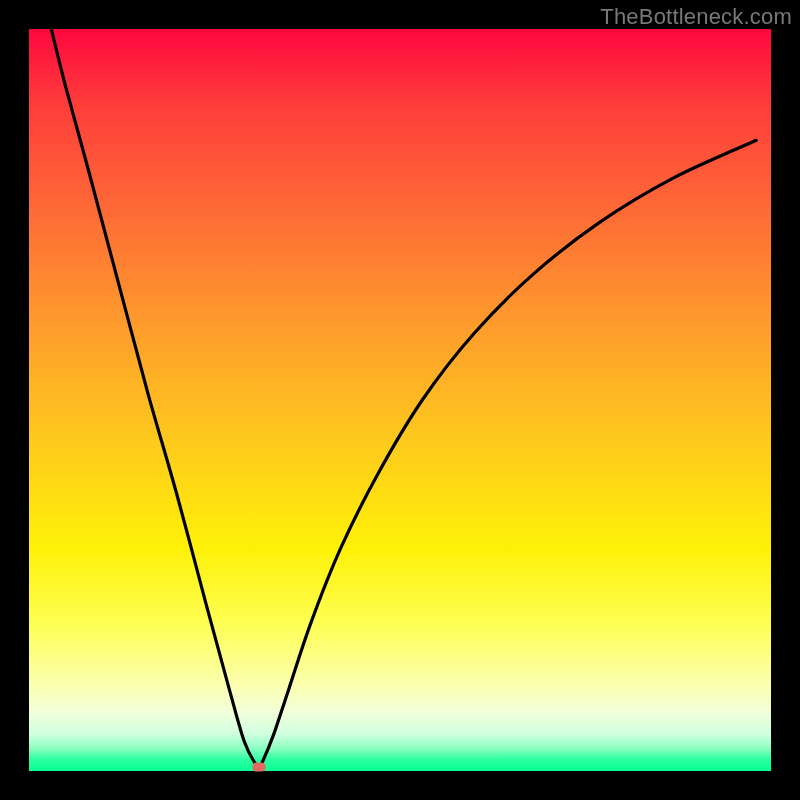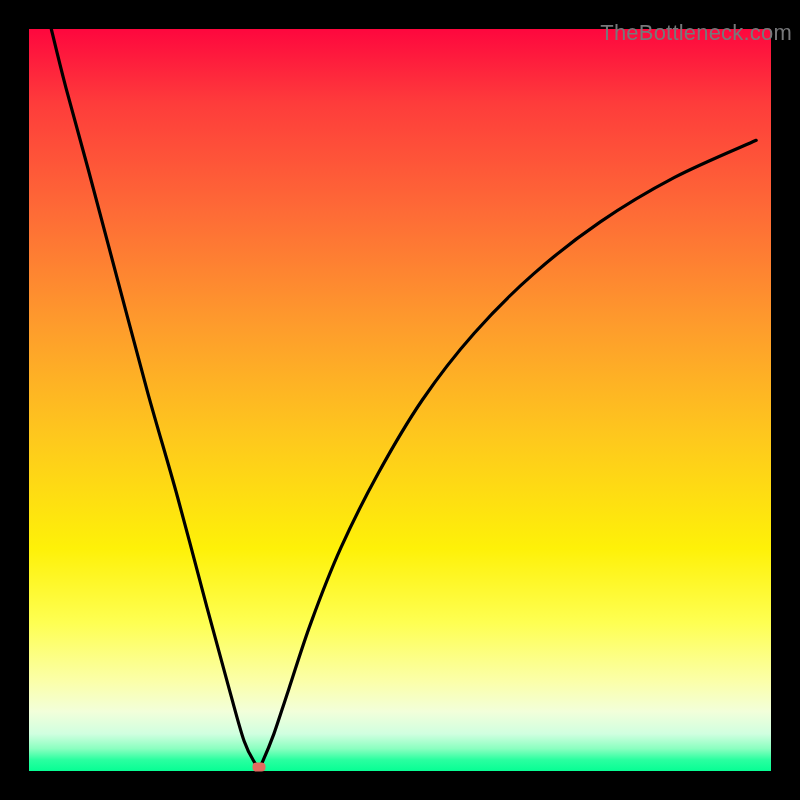--- a/index.html
+++ b/index.html
@@ -36,21 +36,21 @@
       #fbffaa 88%,
       #f2ffda 92%,
       #d0ffe0 95%,
       #8affc0 97%,
       #2affa0 98.5%,
       #07fe94 100%
     );
   }
   .watermark {
     position: absolute;
-    top: 20px;
+    top: 4px;
     right: 8px;
     font-size: 22px;
     font-weight: 500;
     color: #77787a;
     letter-spacing: 0.2px;
     z-index: 30;
     user-select: none;
   }
   svg.curve {
     position: absolute;

